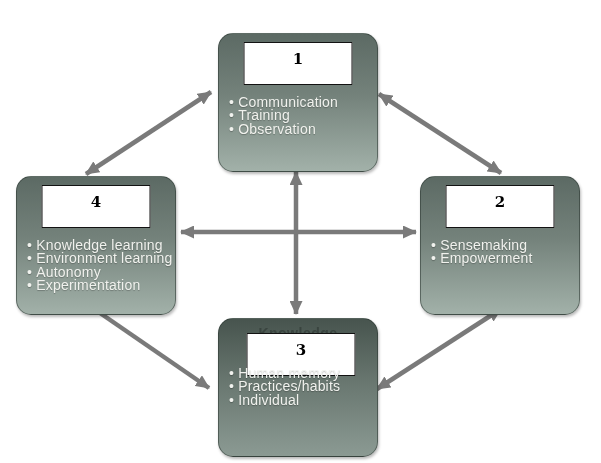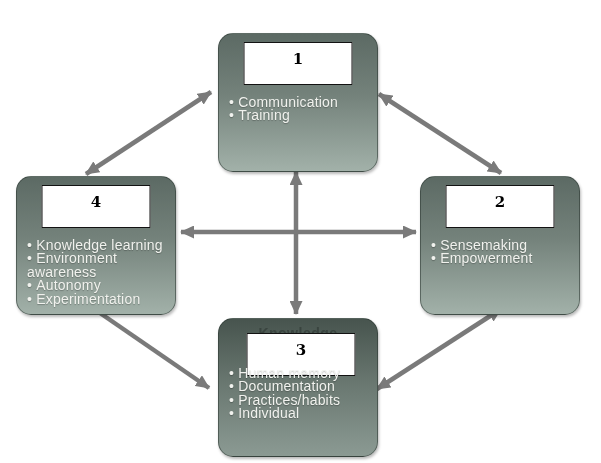--- a/index.html
+++ b/index.html
@@ -114,51 +114,51 @@
     <line class="arrow-line" x1="377" y1="389" x2="501" y2="309" marker-start="url(#ah)" marker-end="url(#ah)"></line>
   </svg>
 
   <div class="box box-1">
     <div class="num-label">
       <span>1</span>
     </div>
     <ul class="bullets">
       <li>Communication</li>
       <li>Training</li>
+      <li>Observation</li>
     </ul>
   </div>
 
   <div class="box box-2">
     <div class="num-label">
       <span>2</span>
     </div>
     <ul class="bullets">
       <li>Sensemaking</li>
       <li>Empowerment</li>
     </ul>
   </div>
 
   <div class="box box-3">
     <div class="peek-title">Knowledge</div>
     <div class="num-label">
       <span>3</span>
     </div>
     <ul class="bullets" style="top:48px">
       <li>Human memory</li>
-      <li>Documentation</li>
       <li>Practices/habits</li>
       <li>Individual</li>
     </ul>
   </div>
 
   <div class="box box-4">
     <div class="num-label">
       <span>4</span>
     </div>
     <ul class="bullets">
       <li>Knowledge learning</li>
-      <li>Environment awareness</li>
+      <li>Environment learning</li>
       <li>Autonomy</li>
       <li>Experimentation</li>
     </ul>
   </div>
 
 </div>
 
 </body></html>

